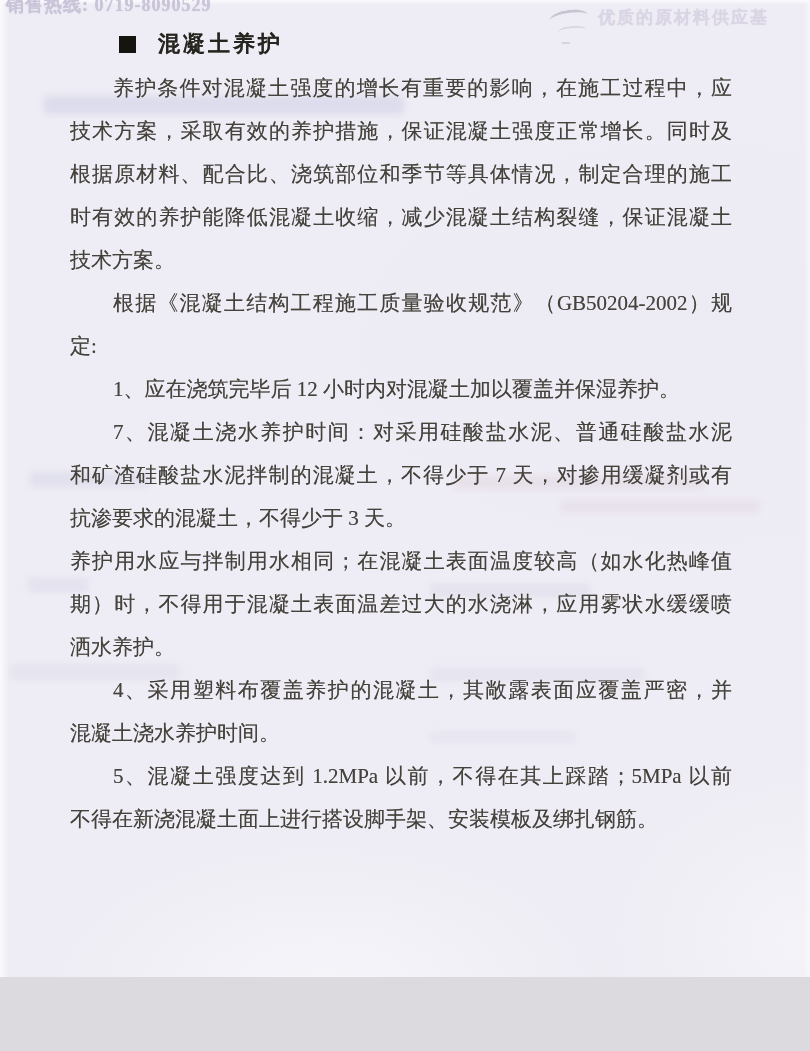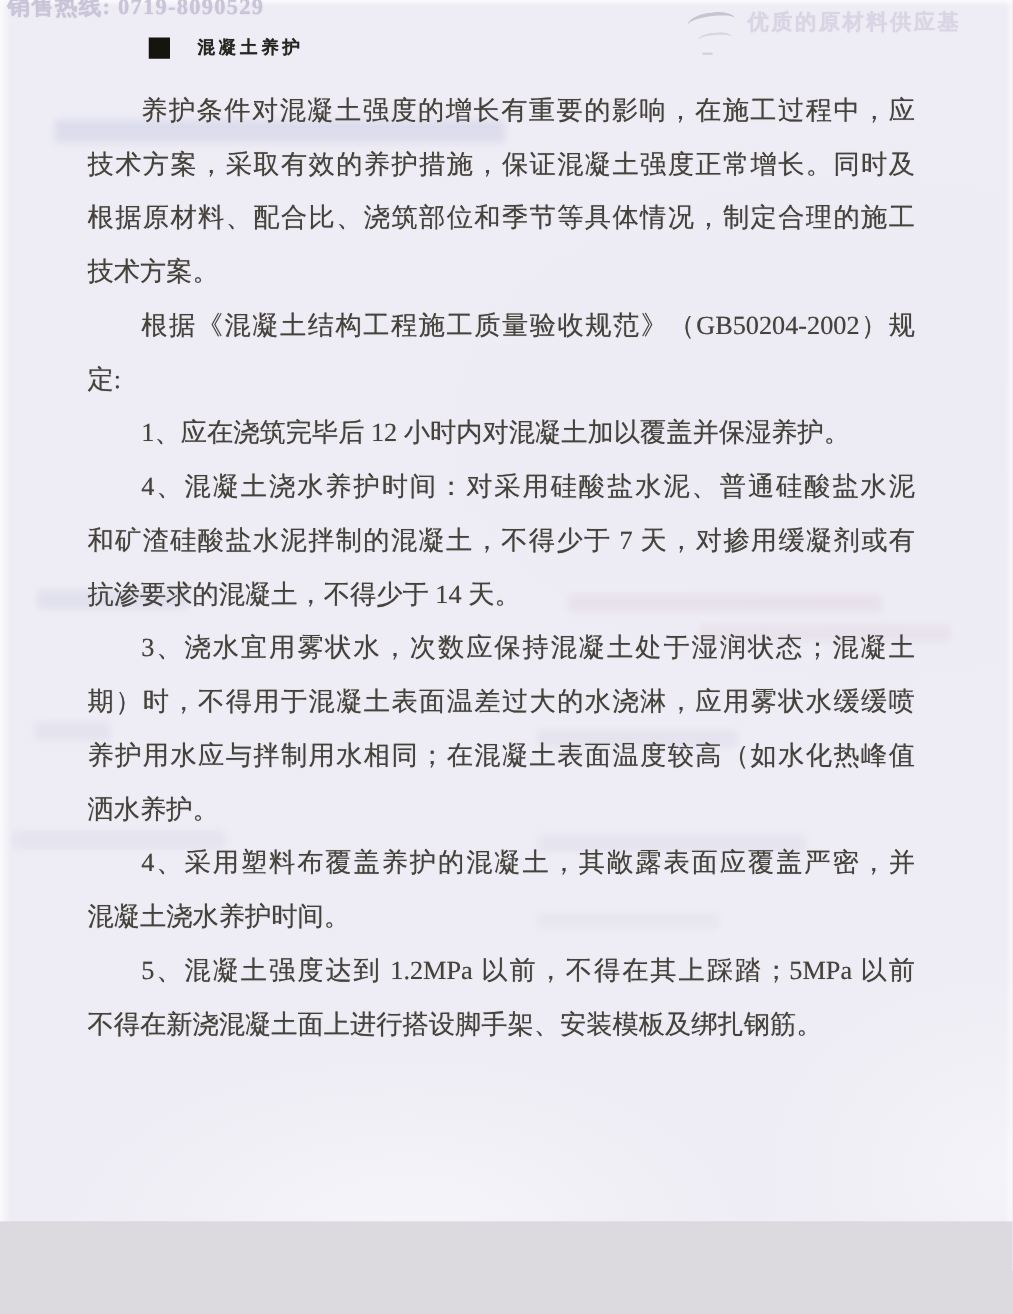--- a/index.html
+++ b/index.html
@@ -22,21 +22,21 @@
     text-shadow:0 0 1px rgba(201,196,216,.9);}
   .wm-slogan{top:6px;left:598px;font-size:17px;letter-spacing:2px;color:#d9d5e4;
     text-shadow:0 0 1px rgba(217,213,228,.9);}
   .swoosh{position:absolute;border-top:3px solid #9a98a8;border-radius:50%;opacity:.45;}
   .swoosh.s1{left:550px;top:10px;width:38px;height:12px;transform:rotate(-8deg);}
   .swoosh.s2{left:558px;top:26px;width:28px;height:8px;border-top-width:2px;opacity:.25;transform:rotate(-5deg);}
   .swoosh.s3{left:562px;top:42px;width:8px;height:2px;border-top-width:2px;opacity:.3;border-radius:0;}
   .smudge{position:absolute;filter:blur(3px);border-radius:3px;pointer-events:none;}
   
   .heading{position:absolute;top:29px;left:119px;display:flex;align-items:center;
-    font-size:14px;font-weight:bold;color:#26241f;letter-spacing:3px;
+    font-size:22px;font-weight:bold;color:#26241f;letter-spacing:3px;
     text-shadow:0 0 .6px rgba(38,36,31,.6);}
   .bullet{display:inline-block;width:17px;height:17px;background:#16140f;margin-right:22px;flex:none;}
   
   .lines{position:absolute;top:67px;left:70px;width:662px;}
   .ln{height:43px;line-height:43px;font-size:21px;color:#45423c;overflow:hidden;
     white-space:nowrap;text-shadow:0 0 .6px rgba(69,66,60,.55);}
   .ln.fill{white-space:normal;text-align:justify;text-align-last:justify;}
   .ln.ind{text-indent:43px;}
 </style>
 </head>
@@ -62,30 +62,30 @@
 
   <div class="heading">
     <span class="bullet"></span>
     <span>混凝土养护</span>
   </div>
 
   <div class="lines">
     <div class="ln ind fill">养护条件对混凝土强度的增长有重要的影响，在施工过程中，应</div>
     <div class="ln fill">技术方案，采取有效的养护措施，保证混凝土强度正常增长。同时及</div>
     <div class="ln fill">根据原材料、配合比、浇筑部位和季节等具体情况，制定合理的施工</div>
+    <div class="ln fill">时有效的养护能降低混凝土收缩，减少混凝土结构裂缝，保证混凝土</div>
     <div class="ln">技术方案。</div>
     <div class="ln ind fill">根据《混凝土结构工程施工质量验收规范》（GB50204-2002）规</div>
     <div class="ln">定:</div>
     <div class="ln ind">1、应在浇筑完毕后 12 小时内对混凝土加以覆盖并保湿养护。</div>
-    <div class="ln ind fill">4、混凝土浇水养护时间：对采用硅酸盐水泥、普通硅酸盐水泥</div>
+    <div class="ln ind fill">7、混凝土浇水养护时间：对采用硅酸盐水泥、普通硅酸盐水泥</div>
     <div class="ln fill">和矿渣硅酸盐水泥拌制的混凝土，不得少于 7 天，对掺用缓凝剂或有</div>
-    <div class="ln">抗渗要求的混凝土，不得少于 14 天。</div>
-    <div class="ln ind fill">3、浇水宜用雾状水，次数应保持混凝土处于湿润状态；混凝土</div>
+    <div class="ln">抗渗要求的混凝土，不得少于 3 天。</div>
+    <div class="ln fill">养护用水应与拌制用水相同；在混凝土表面温度较高（如水化热峰值</div>
     <div class="ln fill">期）时，不得用于混凝土表面温差过大的水浇淋，应用雾状水缓缓喷</div>
-    <div class="ln fill">养护用水应与拌制用水相同；在混凝土表面温度较高（如水化热峰值</div>
     <div class="ln">洒水养护。</div>
     <div class="ln ind fill">4、采用塑料布覆盖养护的混凝土，其敞露表面应覆盖严密，并</div>
     <div class="ln">混凝土浇水养护时间。</div>
     <div class="ln ind fill">5、混凝土强度达到 1.2MPa 以前，不得在其上踩踏；5MPa 以前</div>
     <div class="ln">不得在新浇混凝土面上进行搭设脚手架、安装模板及绑扎钢筋。</div>
   </div>
 
 </div>
 
 </body></html>

